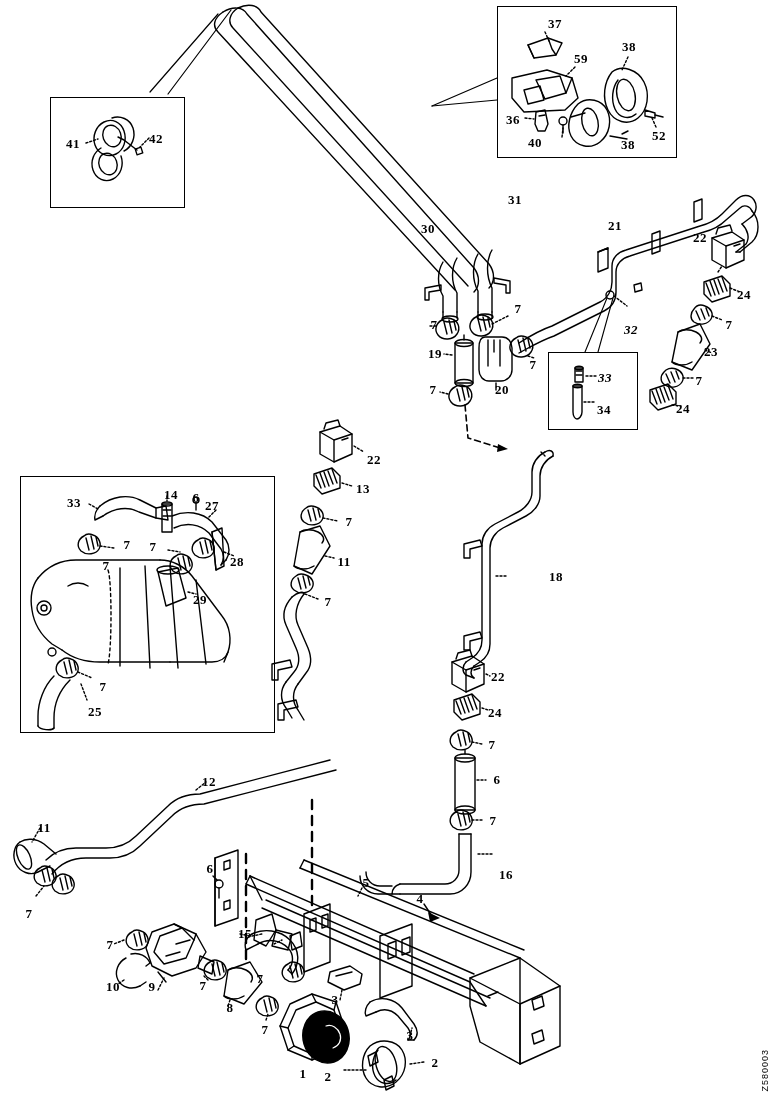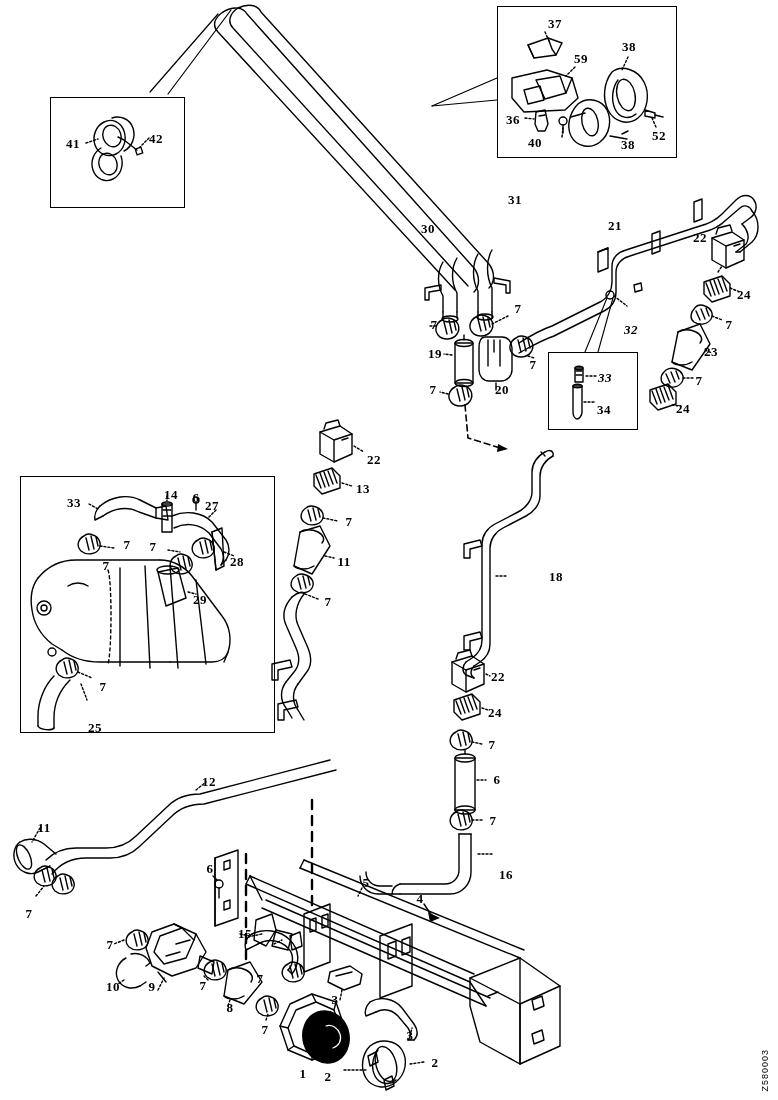--- a/index.html
+++ b/index.html
@@ -580,21 +580,21 @@
     <span class="callout" style="left:153px;top:546px;">7</span>
     <span class="callout" style="left:237px;top:561px;">28</span>
     <span class="callout" style="left:344px;top:561px;">11</span>
     <span class="callout" style="left:106px;top:565px;">7</span>
     <span class="callout" style="left:517px;top:576px;margin-left:39px;">18</span>
     <span class="callout" style="left:200px;top:599px;">29</span>
     <span class="callout" style="left:328px;top:601px;">7</span>
     <span class="callout" style="left:103px;top:686px;">7</span>
     <span class="callout" style="left:498px;top:676px;">22</span>
     <span class="callout" style="left:495px;top:712px;">24</span>
-    <span class="callout" style="left:95px;top:711px;margin-top:16px;">25</span>
+    <span class="callout" style="left:95px;top:711px;">25</span>
     <span class="callout" style="left:492px;top:744px;">7</span>
     <span class="callout" style="left:497px;top:779px;">6</span>
     <span class="callout" style="left:209px;top:781px;">12</span>
     <span class="callout" style="left:493px;top:820px;">7</span>
     <span class="callout" style="left:44px;top:827px;">11</span>
     <span class="callout" style="left:506px;top:874px;">16</span>
     <span class="callout" style="left:210px;top:868px;">6</span>
     <span class="callout" style="left:366px;top:882px;">5</span>
     <span class="callout" style="left:420px;top:898px;">4</span>
     <span class="callout" style="left:29px;top:913px;">7</span>

